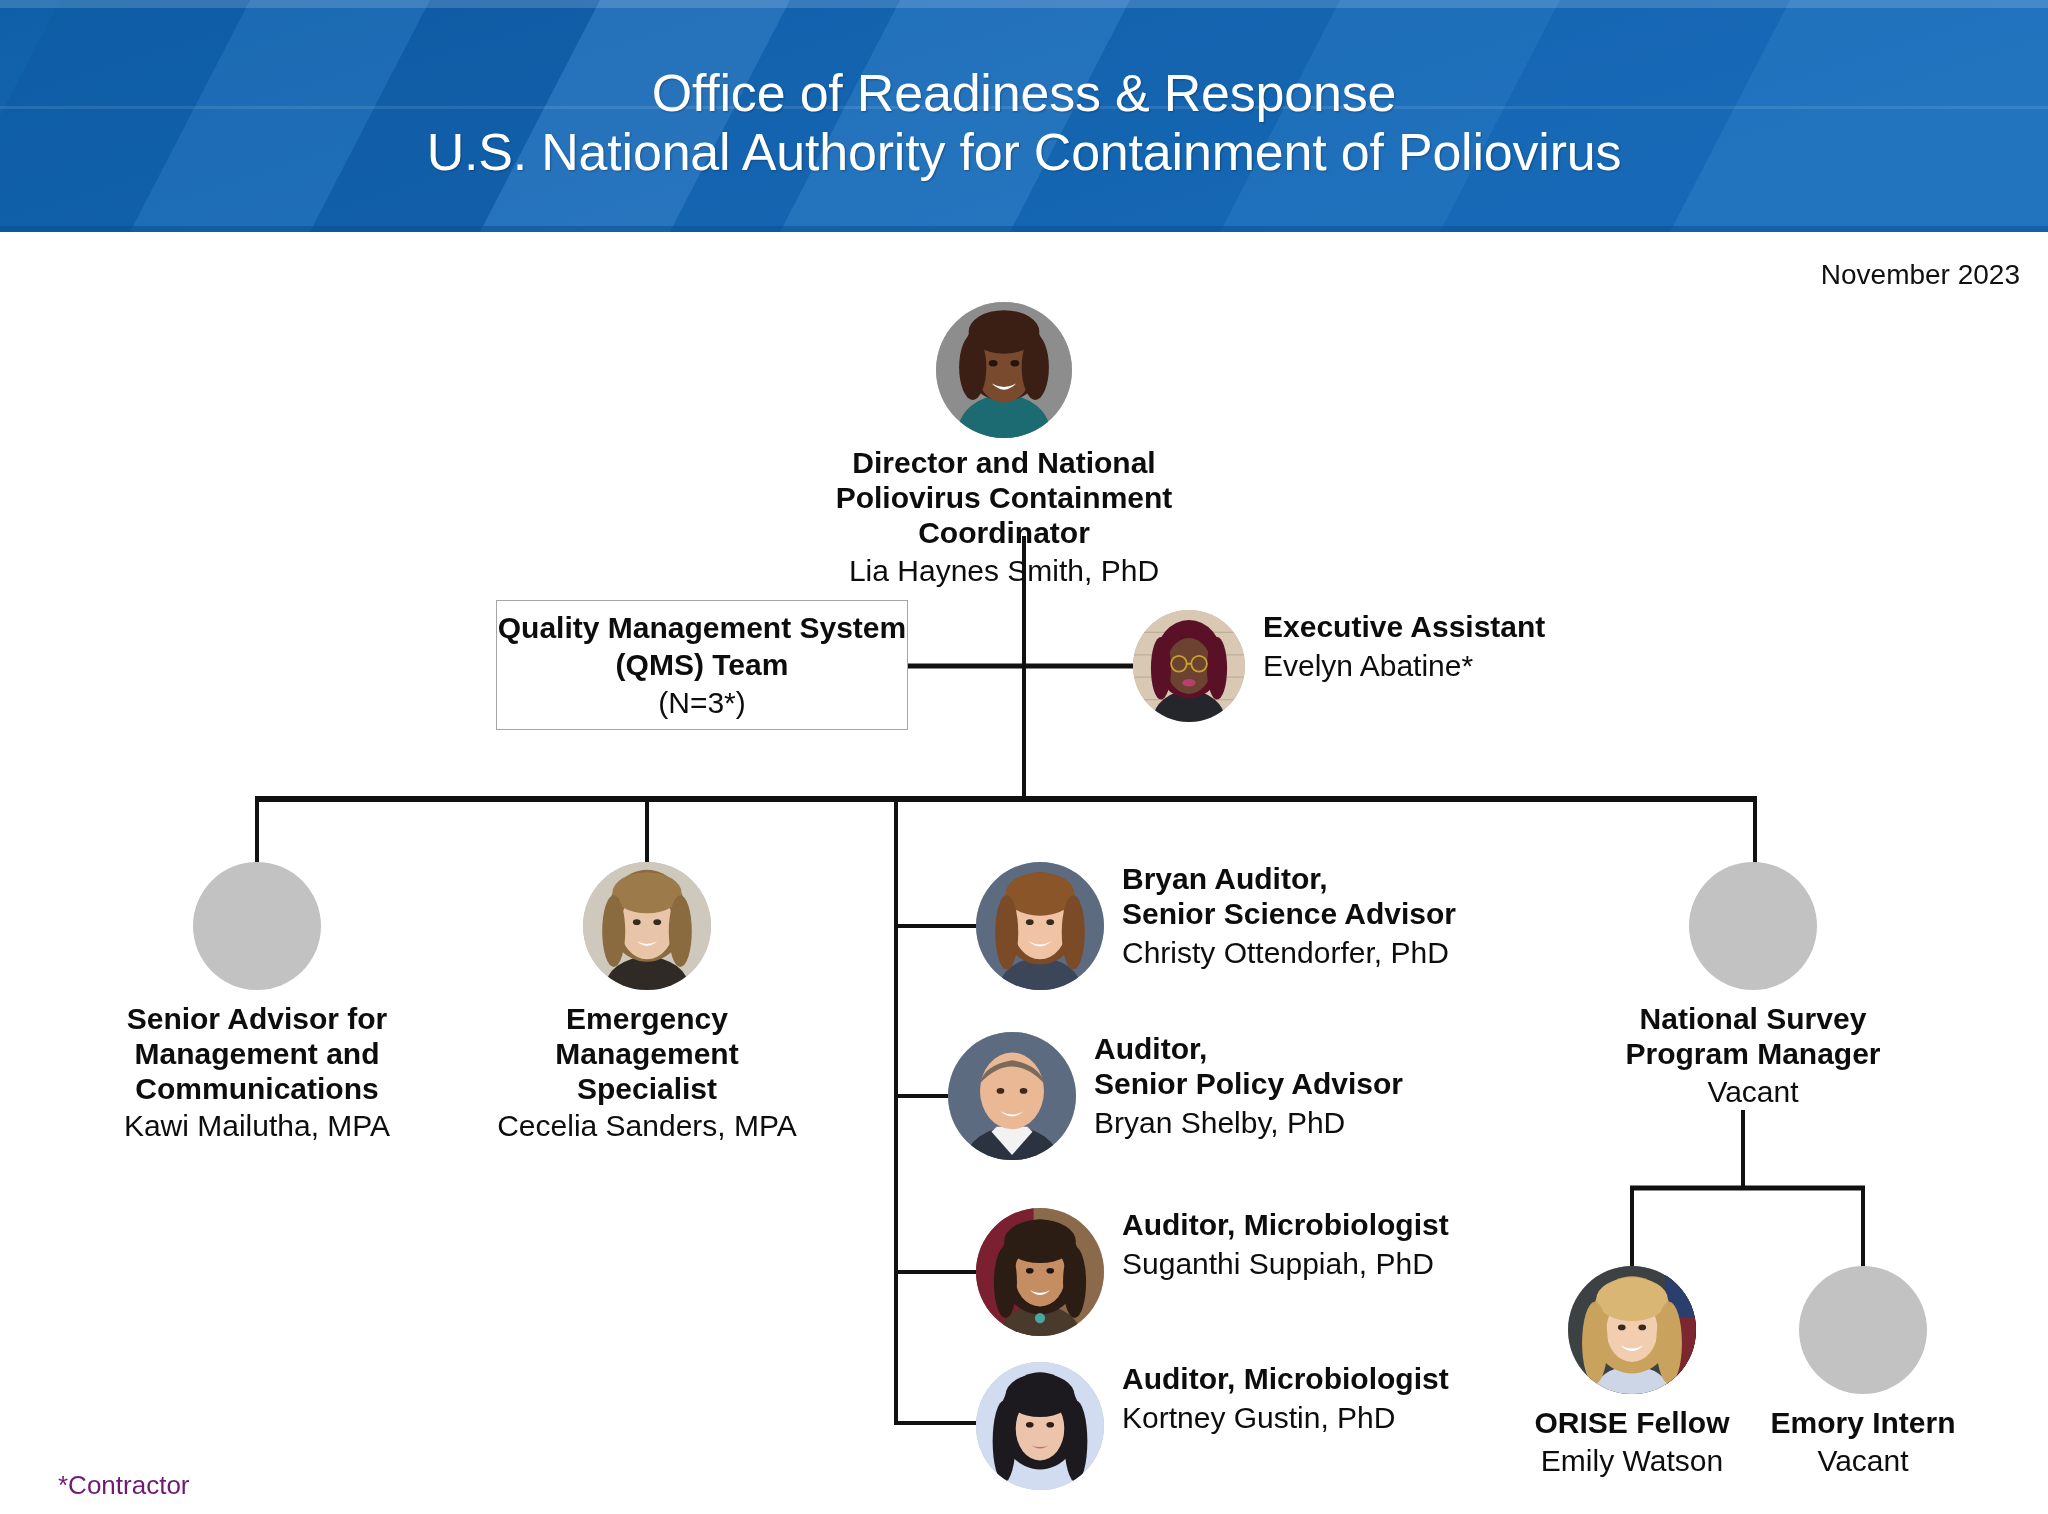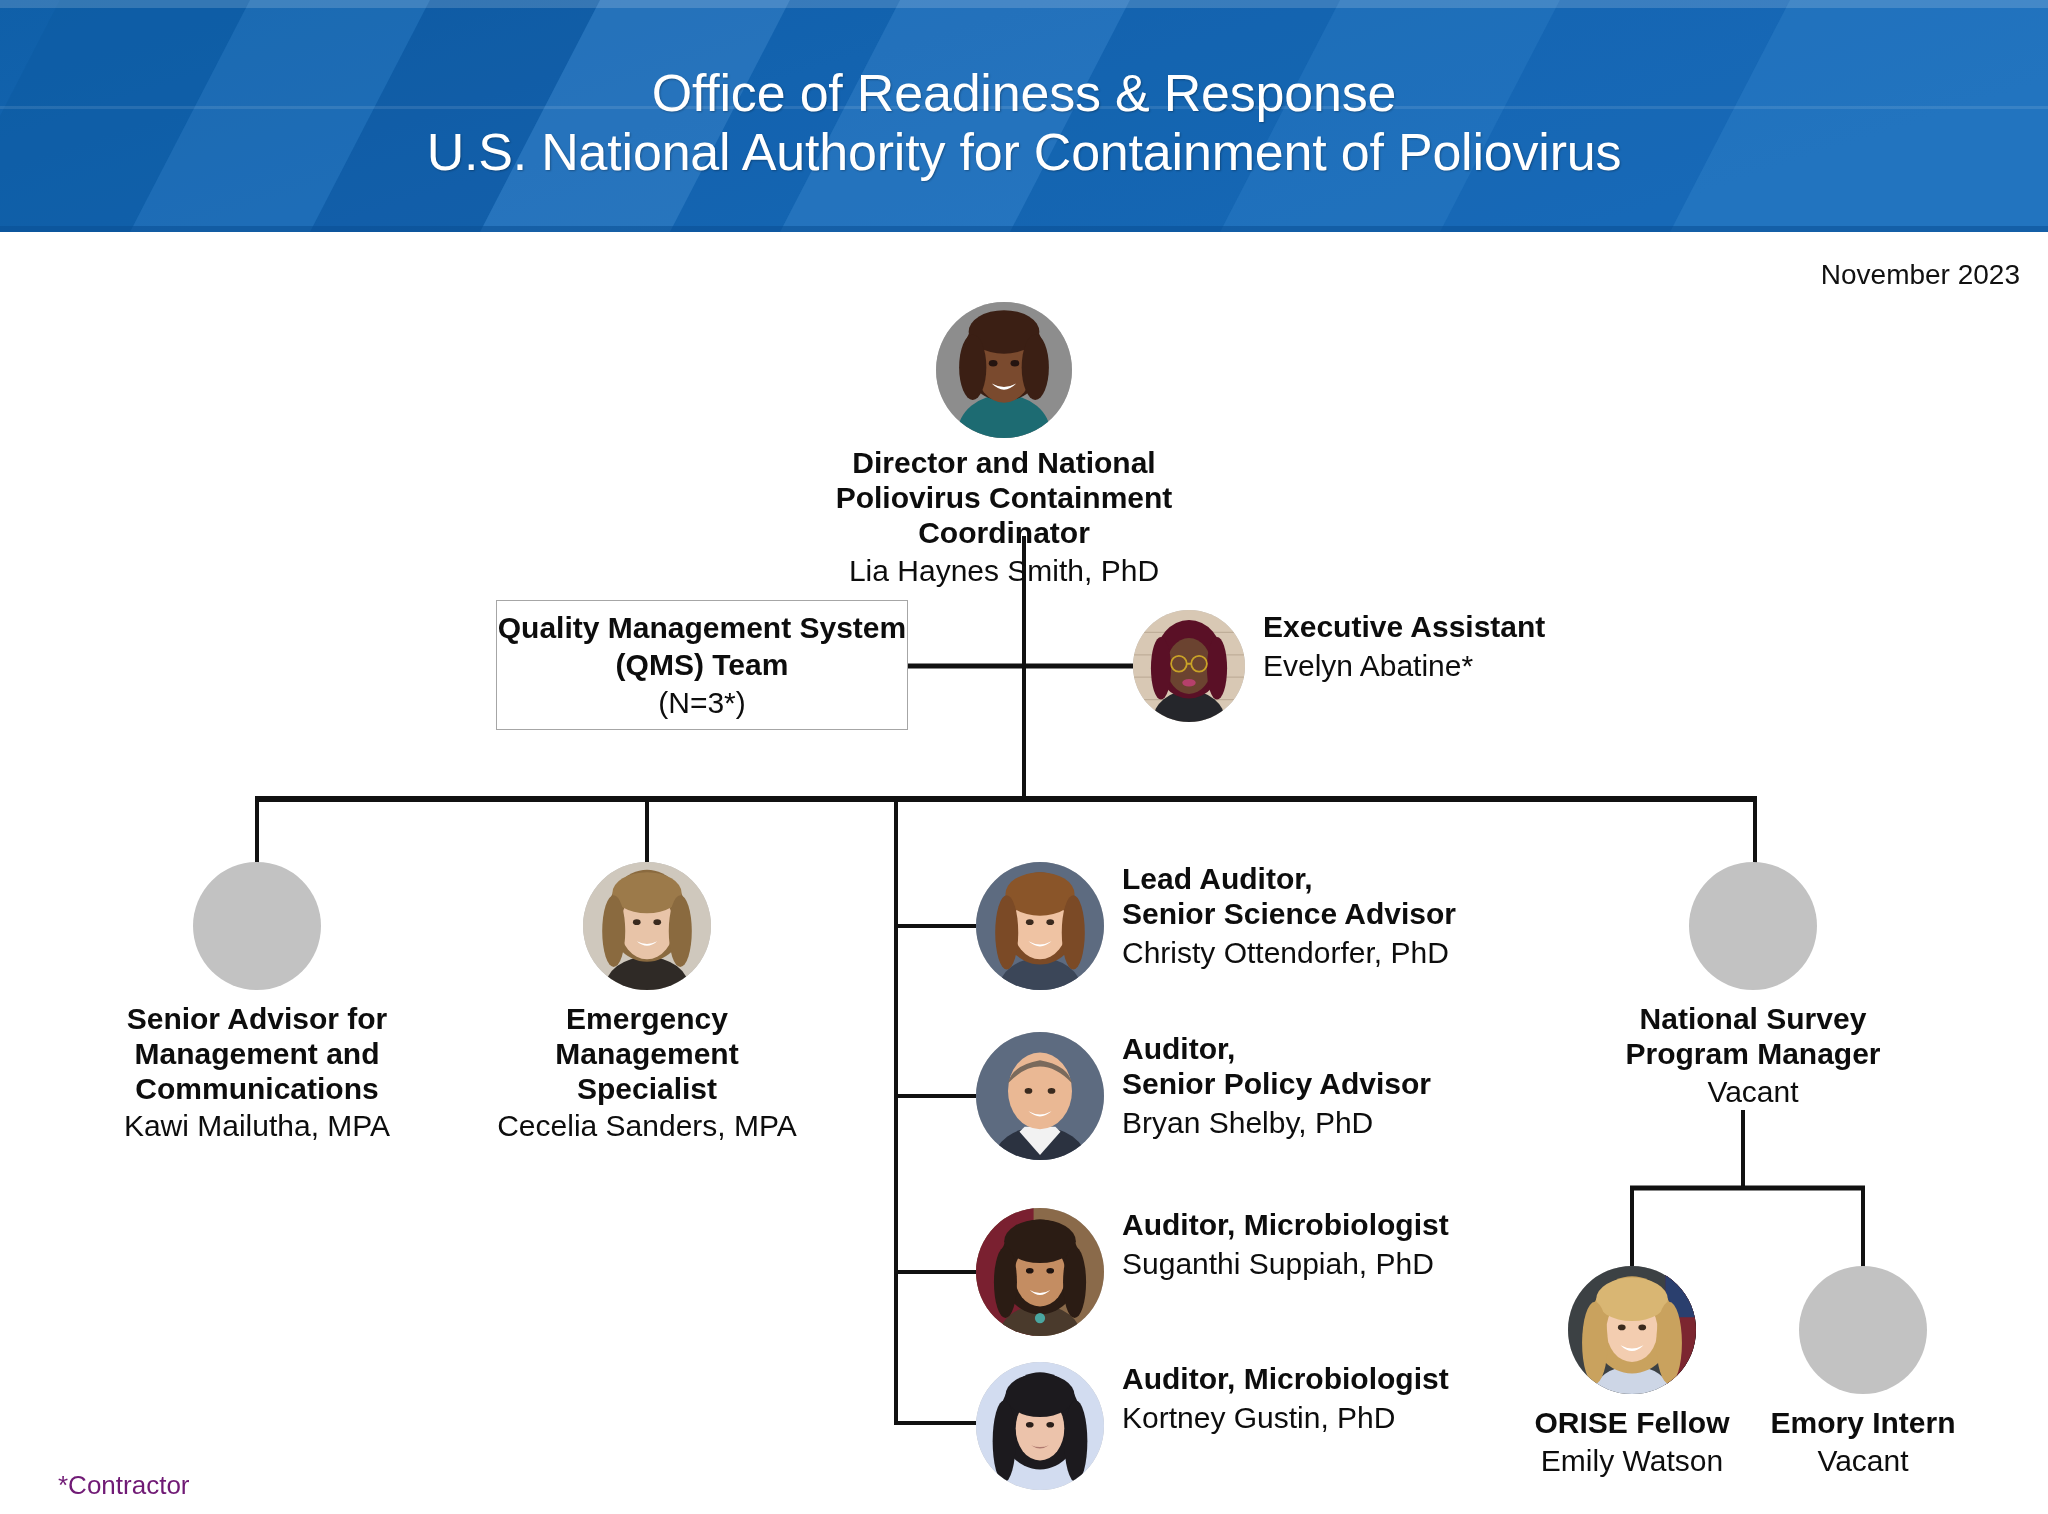--- a/index.html
+++ b/index.html
@@ -303,27 +303,27 @@
         <ellipse cx="50" cy="50" rx="21" ry="26" fill="#efc3a3"></ellipse>
         <ellipse cx="50" cy="25" rx="27" ry="17" fill="#8a5529"></ellipse>
         <ellipse cx="24" cy="55" rx="9" ry="29" fill="#7b4a26"></ellipse>
         <ellipse cx="76" cy="55" rx="9" ry="29" fill="#7b4a26"></ellipse>
         <ellipse cx="42" cy="47" rx="3" ry="2.2" fill="#3a2a1e"></ellipse>
         <ellipse cx="58" cy="47" rx="3" ry="2.2" fill="#3a2a1e"></ellipse>
         <path d="M41 62 Q50 70 59 62 Q50 67 41 62 Z" fill="#ffffff"></path>
       </svg>
     </div>
     <div class="txt">
-      <div class="ntitle" style="font-size:30px;">Lead Auditor,</div>
+      <div class="ntitle" style="font-size:30px;">Bryan Auditor,</div>
       <div class="ntitle" style="font-size:30px;">Senior Science Advisor</div>
       <div class="nname" style="font-size:30px; margin-top:3px;">Christy Ottendorfer, PhD</div>
     </div>
   </div>
 
-  <div class="node side" style="left:976px; top:1032px; width:680px;">
+  <div class="node side" style="left:948px; top:1032px; width:680px;">
     <div class="avatar" style="width:128px;height:128px;flex:0 0 128px;">
       <svg viewBox="0 0 100 100" aria-hidden="true">
         <rect width="100" height="100" fill="#5d6b80"></rect>
         <ellipse cx="50" cy="100" rx="36" ry="26" fill="#2b3240"></ellipse>
         <path d="M34 78 L50 96 L66 78 L62 74 L38 74 Z" fill="#f2f2f2"></path>
         <ellipse cx="50" cy="46" rx="25" ry="30" fill="#eab894"></ellipse>
         <path d="M25 40 Q50 14 75 40 Q72 26 50 22 Q28 26 25 40 Z" fill="#7a6a5c"></path>
         <ellipse cx="41" cy="46" rx="3" ry="2.2" fill="#3a2a1e"></ellipse>
         <ellipse cx="59" cy="46" rx="3" ry="2.2" fill="#3a2a1e"></ellipse>
         <path d="M41 62 Q50 70 59 62 Q50 67 41 62 Z" fill="#ffffff"></path>

